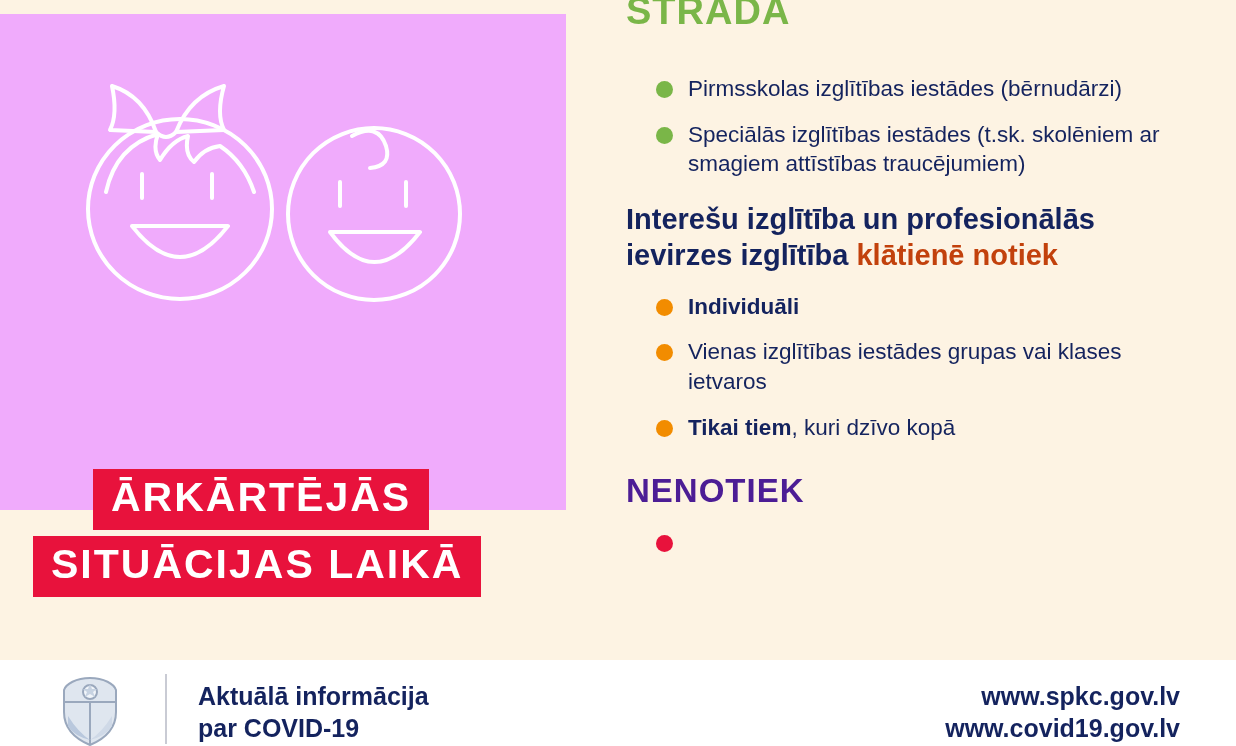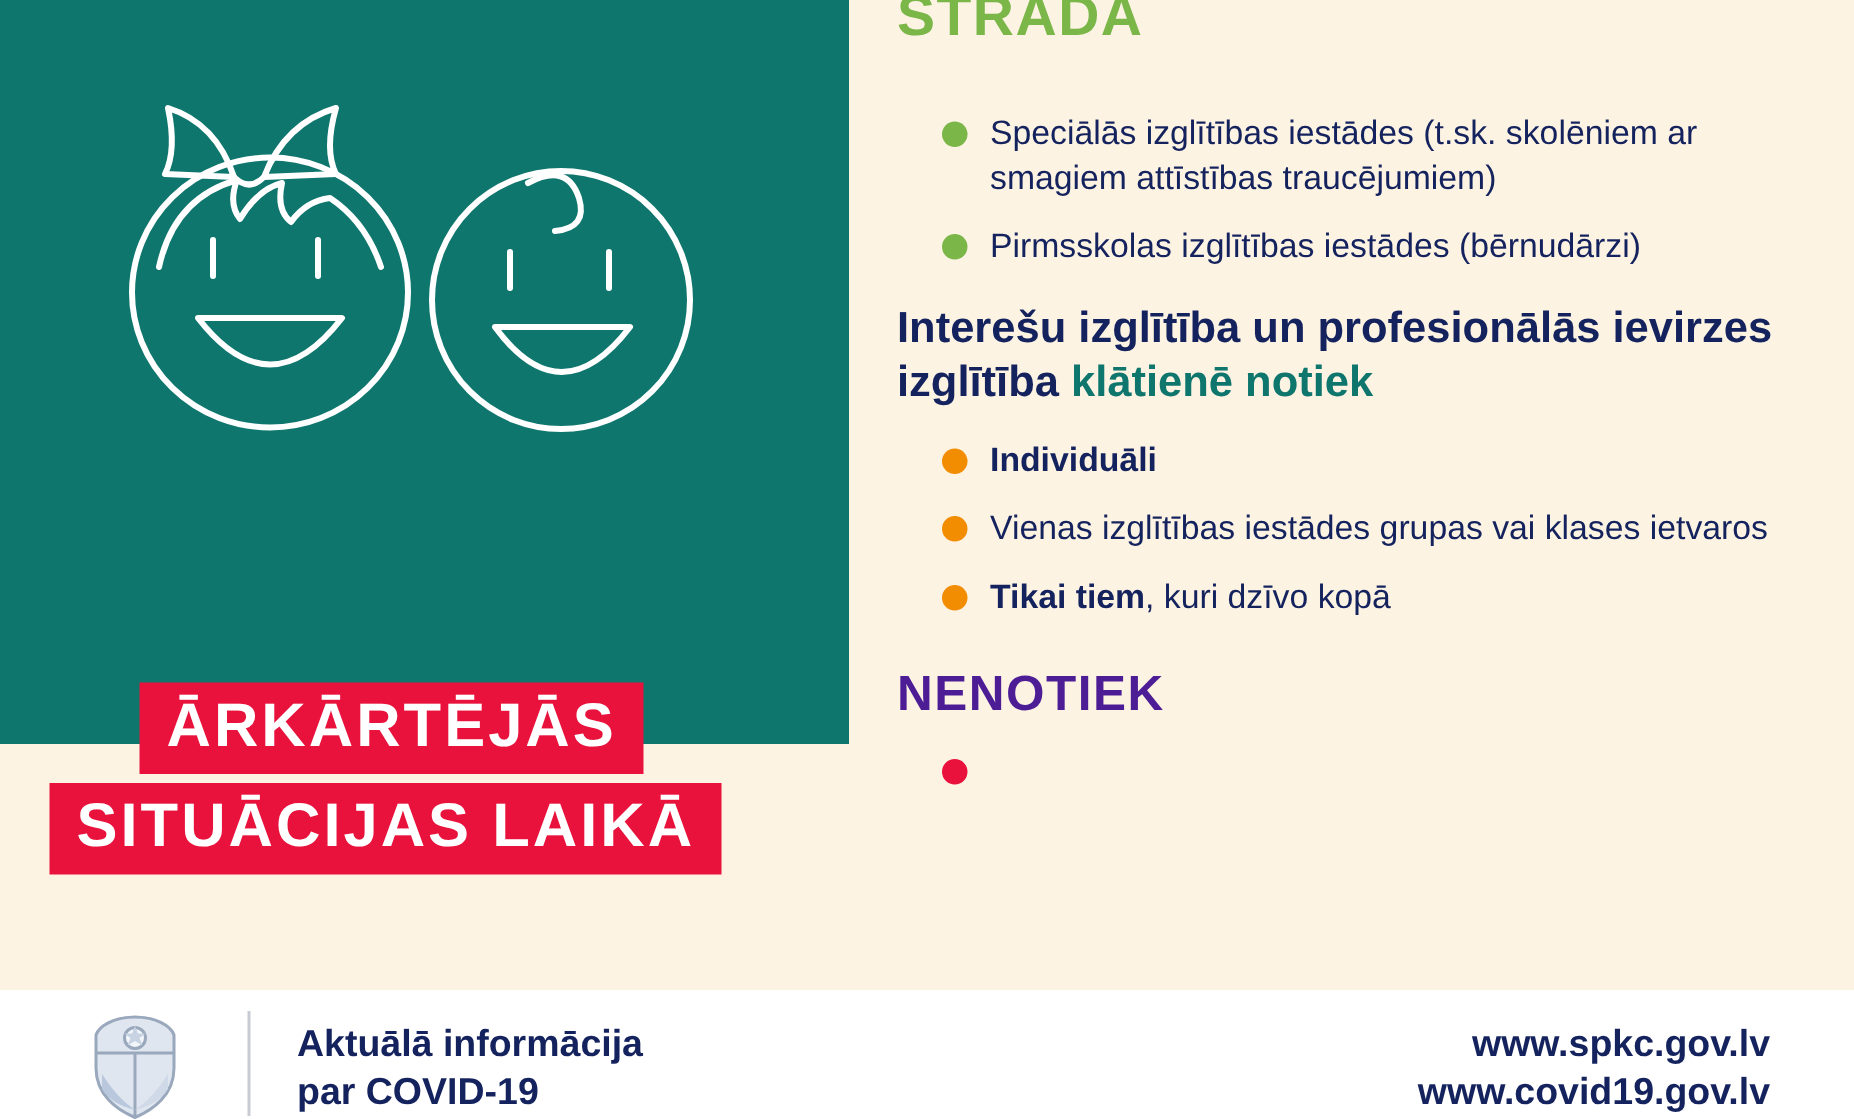--- a/index.html
+++ b/index.html
@@ -16,24 +16,24 @@
   .poster {
     position: relative;
     width: 1236px;
     height: 746px;
     background: #fdf3e3;
   }
   
   .left-panel {
     position: absolute;
     left: 0;
-    top: 0;
+    top: 14px;
     width: 566px;
     height: 496px;
-    background: #0f766e;
+    background: #f0abfc;
   }
   .faces {
     position: absolute;
     left: 60px;
     top: 60px;
     width: 440px;
     height: 240px;
   }
   .banner-wrap {
     position: absolute;
@@ -58,21 +58,21 @@
   .banner-line.l2 { margin-left: 33px; }
 
   
   .right-panel {
     position: absolute;
     left: 566px;
     top: 0;
     width: 670px;
     height: 660px;
     background: #fdf3e3;
-    padding: 0 30px 0 32px;
+    padding: 0 30px 0 60px;
     box-sizing: border-box;
   }
   .heading-green {
     color: #7ab648;
     font-size: 38px;
     font-weight: bold;
     letter-spacing: 1px;
     margin: 0;
     padding-top: 0;
     line-height: 1.0;
@@ -106,21 +106,21 @@
   .dot.red { background: #e8123c; }
 
   .section-title {
     font-size: 29px;
     font-weight: bold;
     color: #14235e;
     line-height: 1.25;
     margin: 22px 0 18px 0;
   }
   .section-title .hl {
-    color: #0f766e;
+    color: #c2410c;
     text-align: center;
   }
   .nenotiek {
     color: #4c1d95;
     font-weight: bold;
     font-size: 33px;
     letter-spacing: 1px;
     margin: 30px 0 18px 0;
   }
   .b { font-weight: bold; text-align: right; }
@@ -210,25 +210,25 @@
     </div>
   </div>
 
   <div class="right-panel">
 
     <div class="heading-green">STRĀDĀ</div>
 
     <ul class="bullets" style="margin-top:36px;">
       <li>
         <span class="dot green"></span>
+        <span>Pirmsskolas izglītības iestādes (bērnudārzi)</span>
+      </li>
+      <li>
+        <span class="dot green"></span>
         <span>Speciālās izglītības iestādes (t.sk. skolēniem ar smagiem attīstības traucējumiem)</span>
-      </li>
-      <li>
-        <span class="dot green"></span>
-        <span>Pirmsskolas izglītības iestādes (bērnudārzi)</span>
       </li>
     </ul>
 
     <div class="section-title">
       <span>Interešu izglītība un profesionālās ievirzes izglītība </span><span class="hl">klātienē notiek</span>
     </div>
 
     <ul class="bullets">
       <li>
         <span class="dot orange"></span>

